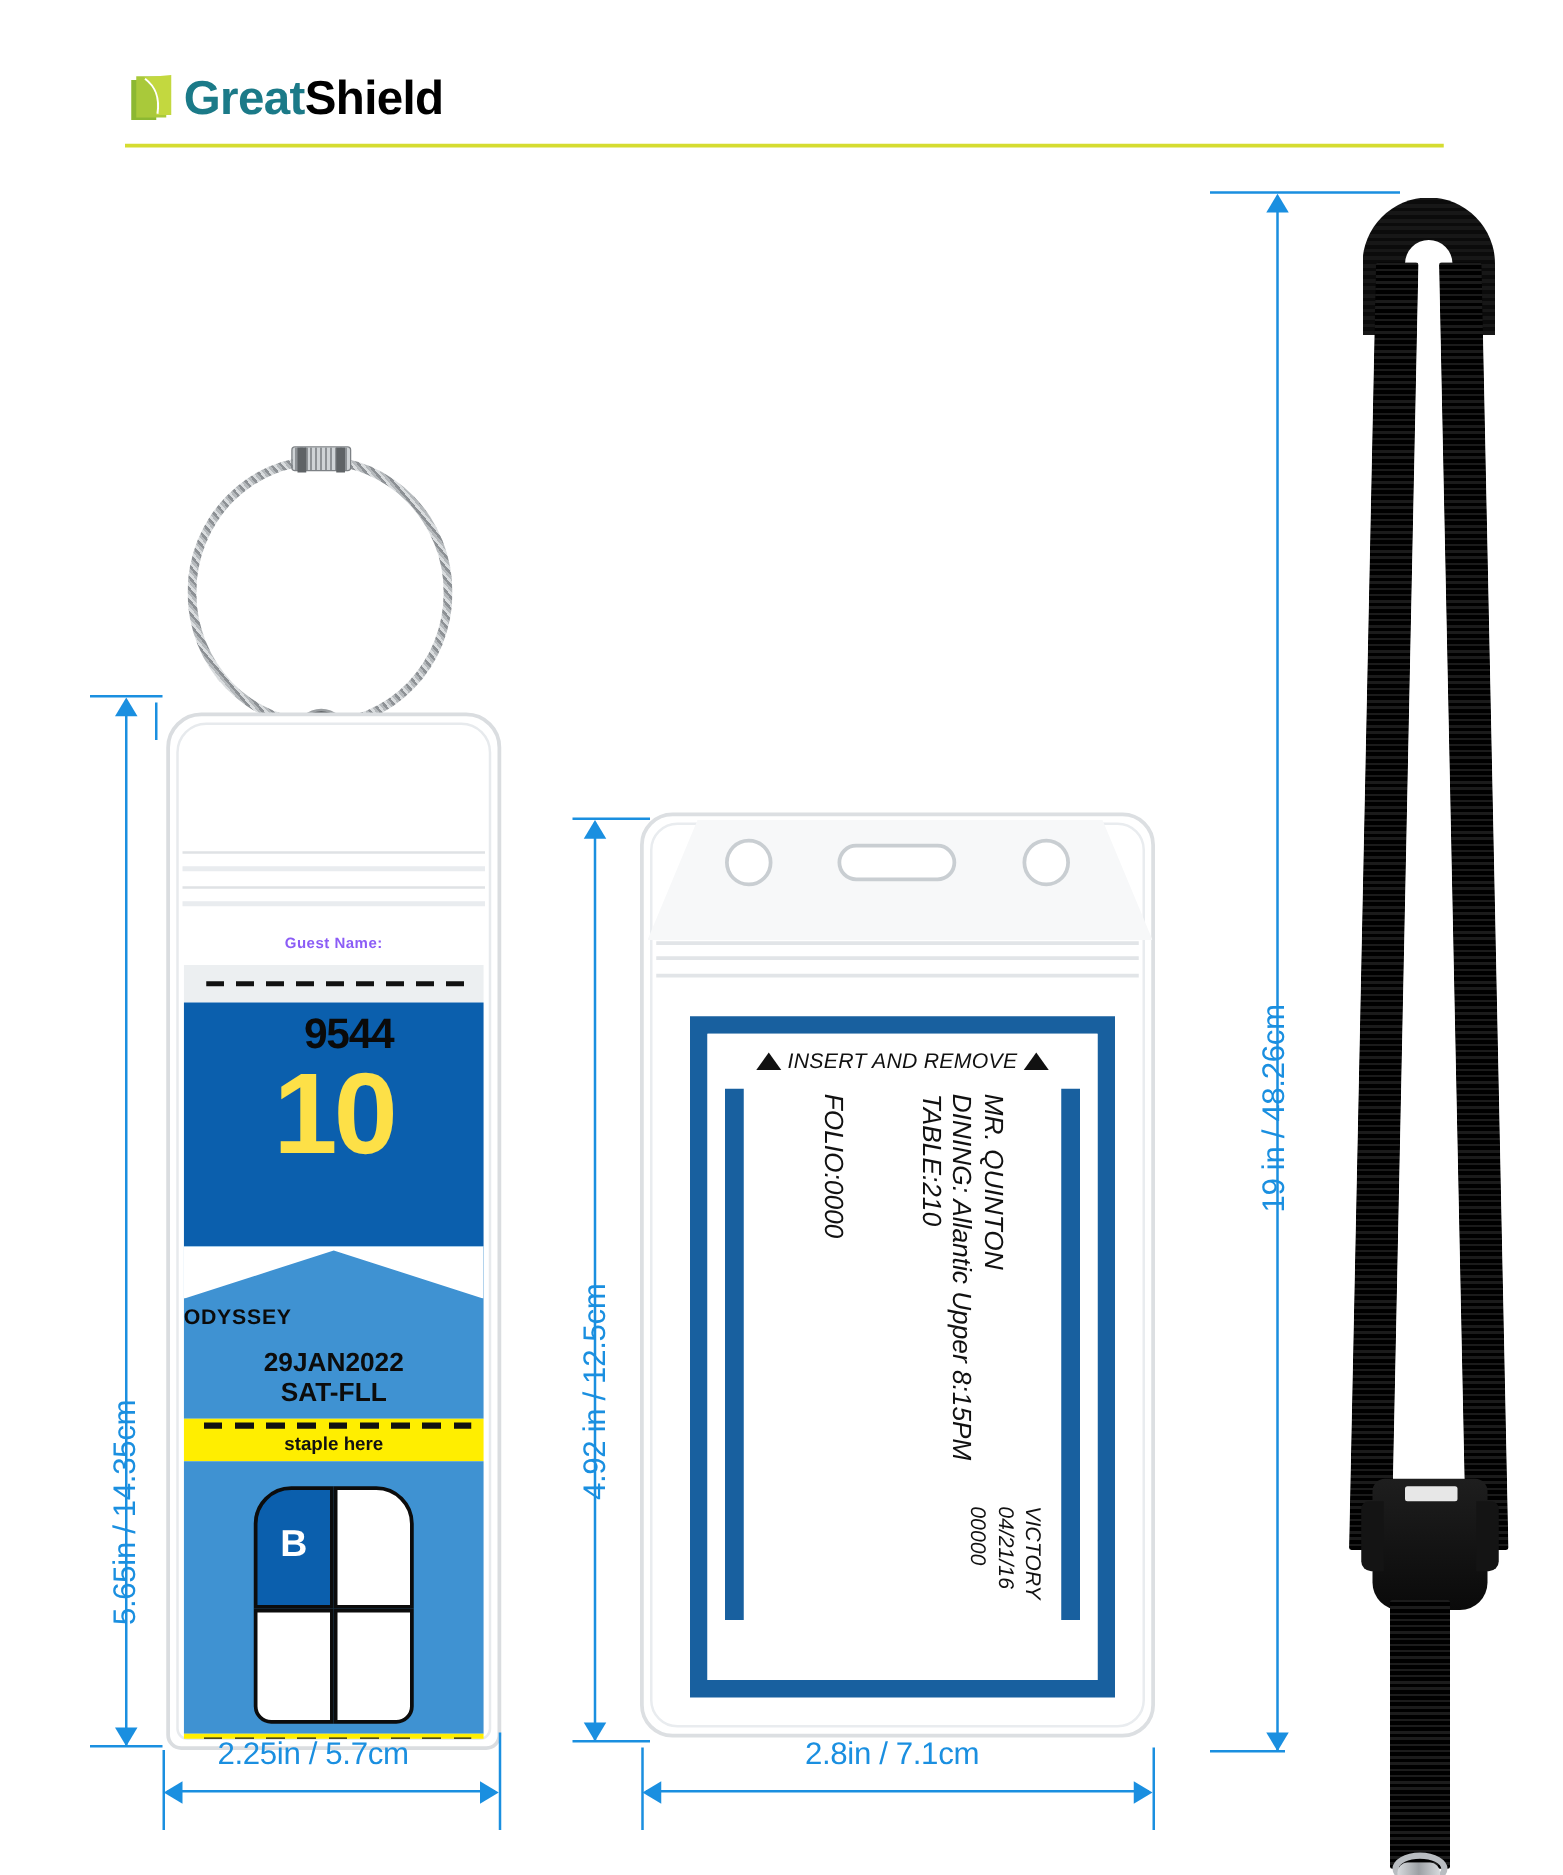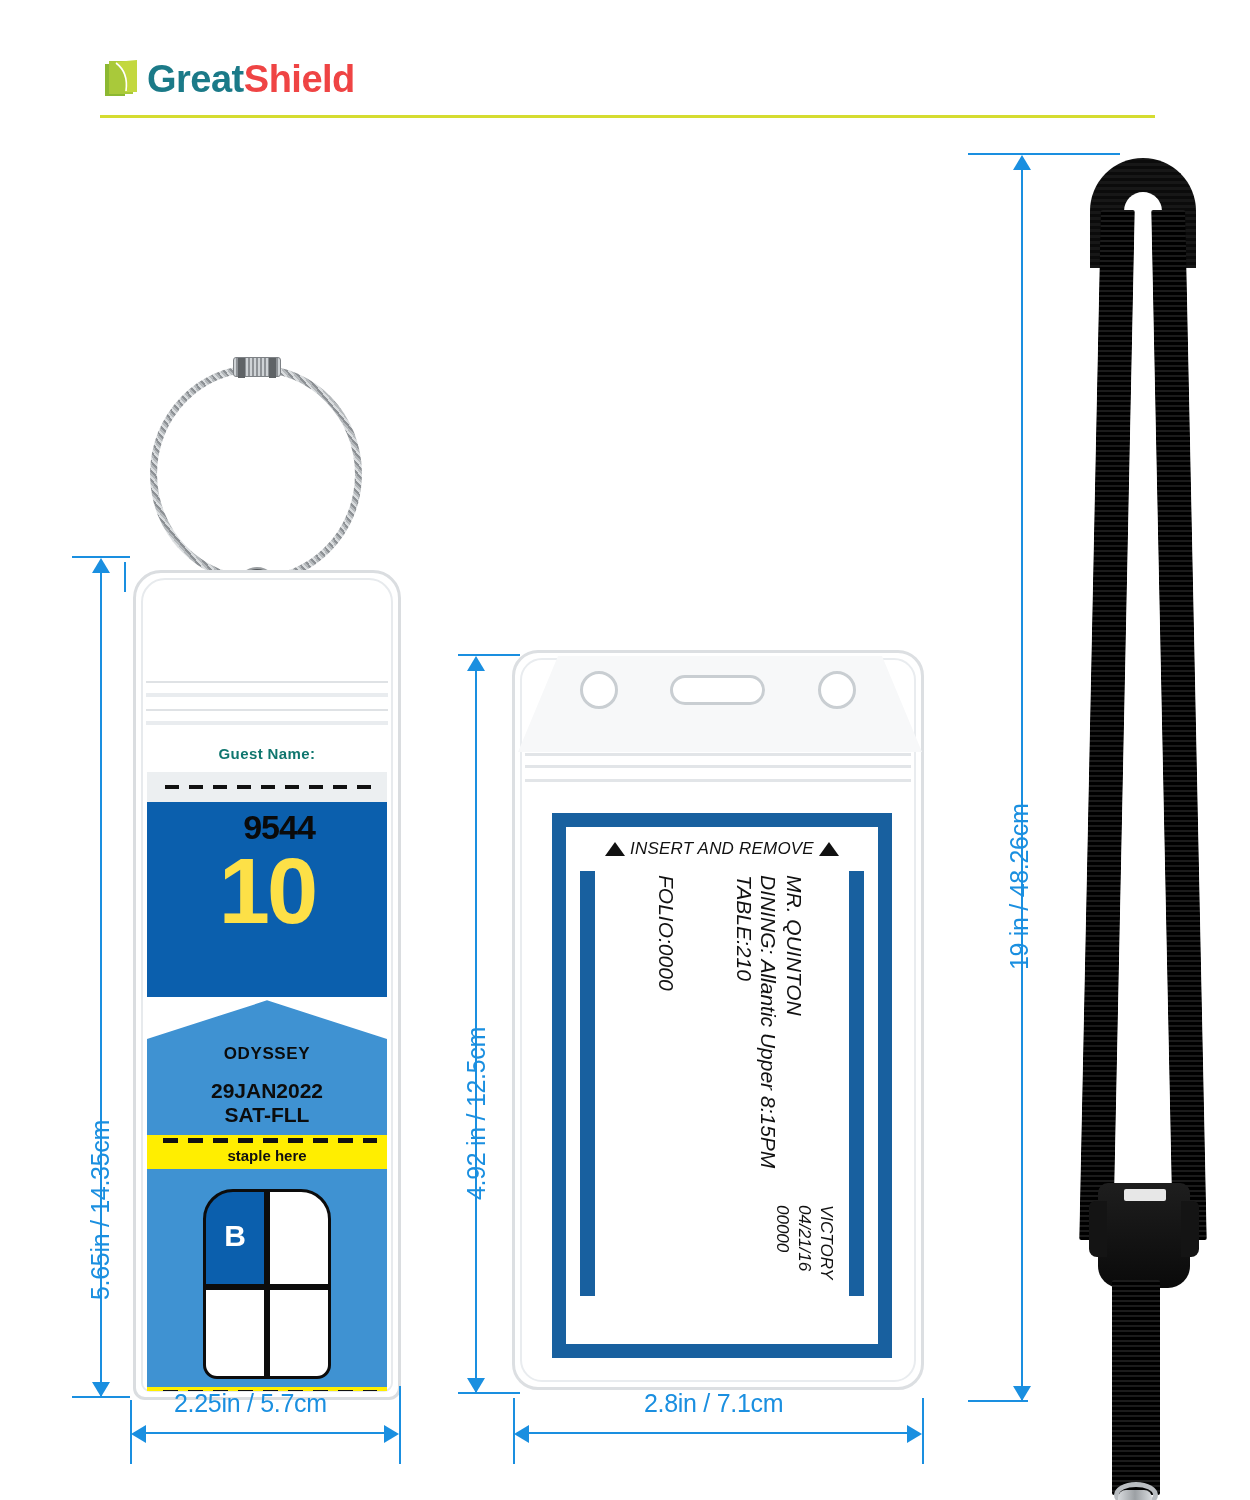--- a/index.html
+++ b/index.html
@@ -12,21 +12,21 @@
     overflow:hidden;
   }
 
   
   #header { position:absolute; left:0; top:0; width:1250px; height:230px; }
 
   #logo-row { position:absolute; left:103px; top:58px; display:flex; align-items:center; }
   #logo-mark { width:36px; height:42px; position:relative; margin-right:8px; }
   #logo-text { font-size:38px; font-weight:bold; letter-spacing:-0.5px; line-height:1; }
   .logo-great { color:#1b7a88; }
-  .logo-shield { color:#ef4444; }
+  .logo-shield { color:#000000; }
 
   #header-rule {
     position:absolute; left:100px; top:115px; width:1055px; height:3px;
     background:#d5dc30;
   }
   #page-title {
     position:absolute; left:100px; top:128px;
     font-size:82px; font-weight:bold; color:#4d4d4d; letter-spacing:-1px;
   }
 
@@ -83,21 +83,21 @@
     position:absolute; left:5px; top:5px; right:5px; bottom:5px;
     border:2px solid #e7eaed; border-radius:24px 24px 9px 9px;
   }
   .tag-foldline{ position:absolute; left:10px; right:10px; height:2px; background:#dfe2e5; }
   .tag-foldline.b{ height:4px; background:#e9ecef; }
 
   #tag-print{ position:absolute; left:11px; top:163px; width:240px; height:655px; overflow:hidden; }
 
   .tp-guest{
     height:36px; background:#ffffff; text-align:center;
-    font-size:15px; font-weight:bold; color:#0f766e; letter-spacing:.4px;
+    font-size:12px; font-weight:bold; color:#8b5cf6; letter-spacing:.4px;
     line-height:36px;
   }
   .tp-dashline{
     height:30px; background:#eceff1; position:relative;
   }
   .tp-dashline::after{
     content:""; position:absolute; left:18px; right:12px; top:13px; height:4px;
     background:repeating-linear-gradient(90deg,#111 0 14px,transparent 14px 24px);
   }
   .tp-darkblue{
@@ -107,21 +107,21 @@
   .tp-num-big{ font-size:92px; font-weight:bold; color:#fde047; line-height:.96; letter-spacing:-3px; }
   .tp-midblue{
     background:#3f92d2; position:relative; height:138px;
   }
   .tp-chevron{
     position:absolute; left:0; top:0; width:100%; height:42px;
     background:#ffffff;
     clip-path:polygon(0 0,100% 0,100% 100%,50% 8%,0 100%);
   }
   .tp-ship{
-    position:absolute; left:0; top:47px; width:100%; text-align:center;
+    position:absolute; left:0; top:47px; width:100%; text-align:left;
     font-size:17px; font-weight:bold; color:#0b0b0b; letter-spacing:.6px;
   }
   .tp-date{
     position:absolute; left:0; top:82px; width:100%; text-align:center;
     font-size:21px; font-weight:bold; color:#0c0c0c; line-height:1.16;
   }
   .tp-yellow{
     background:#ffee00; height:34px; position:relative; text-align:center;
   }
   .tp-yellow::before{

